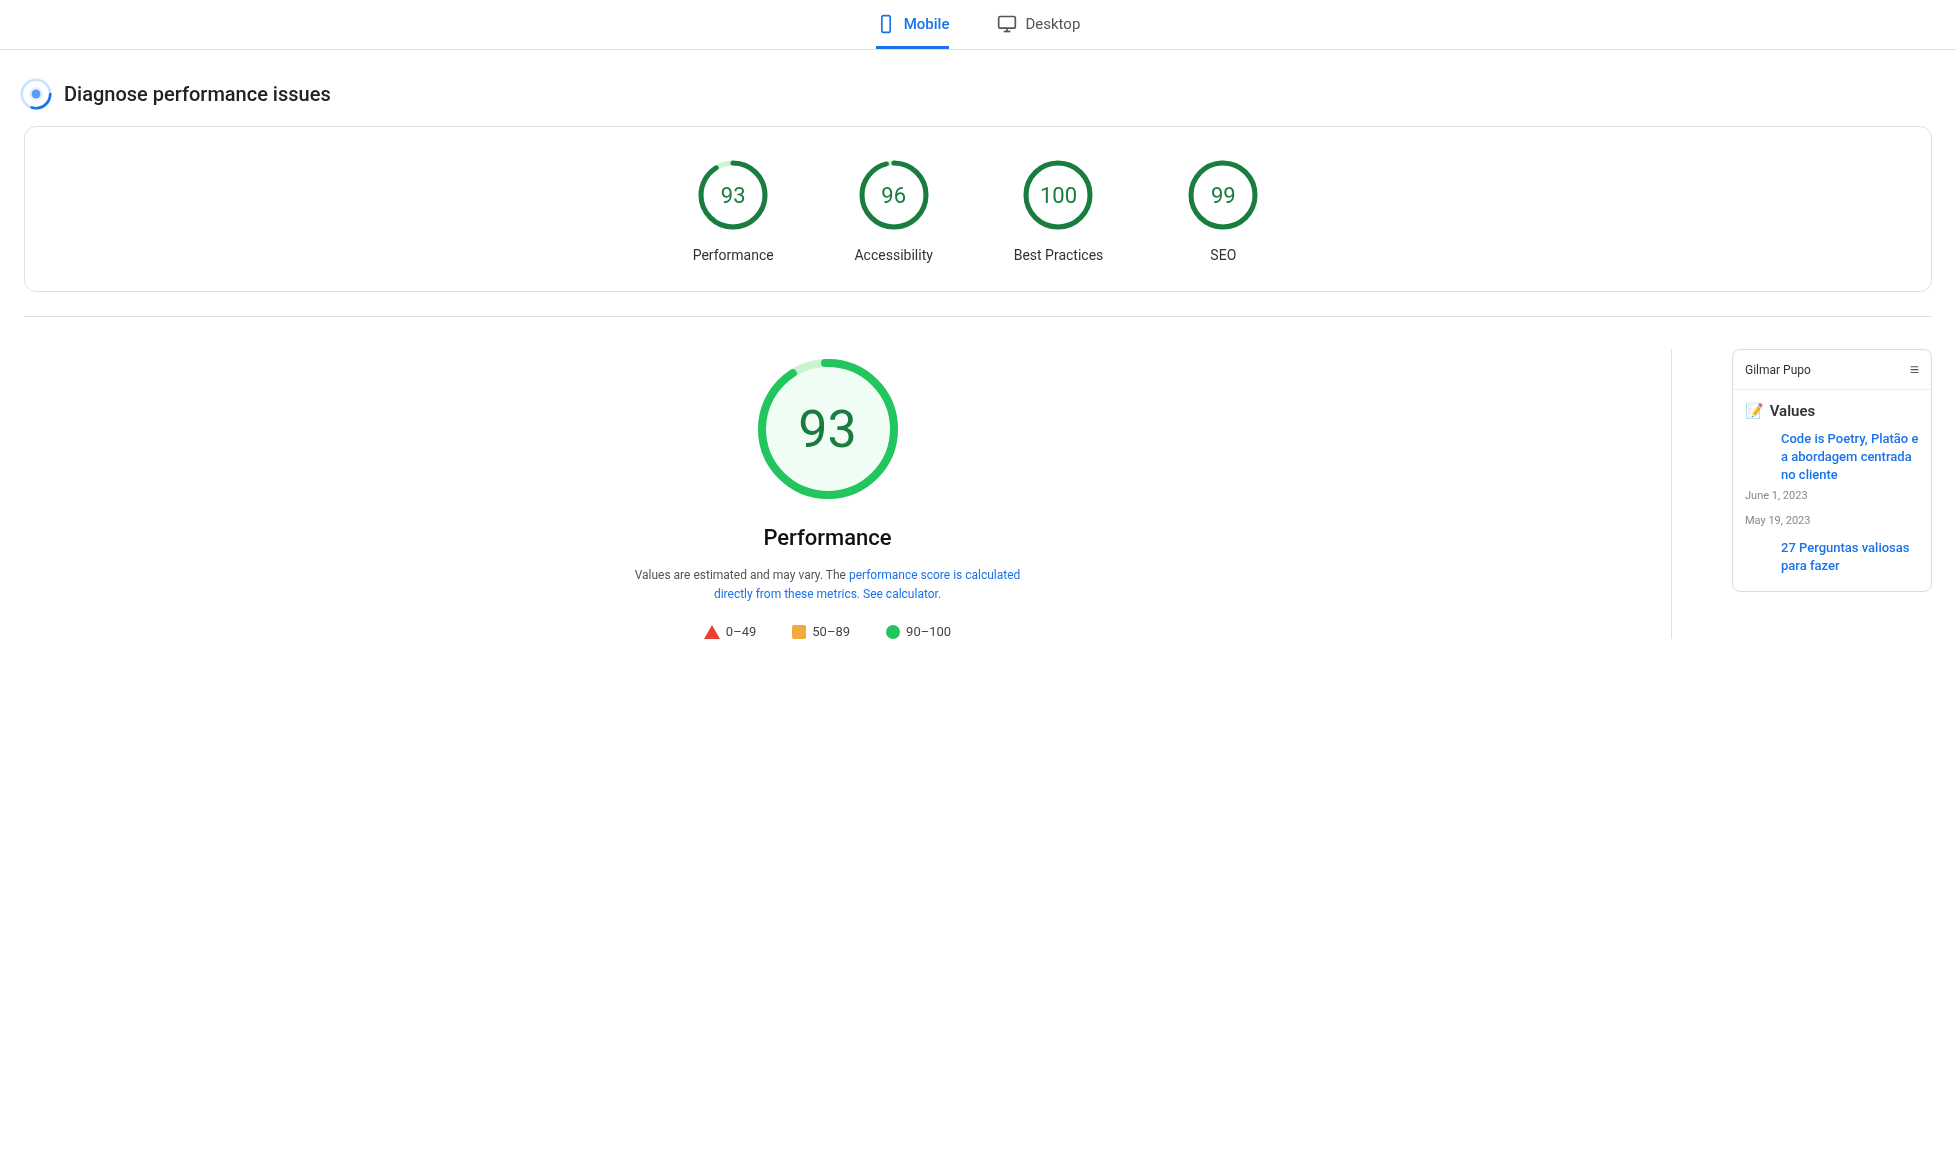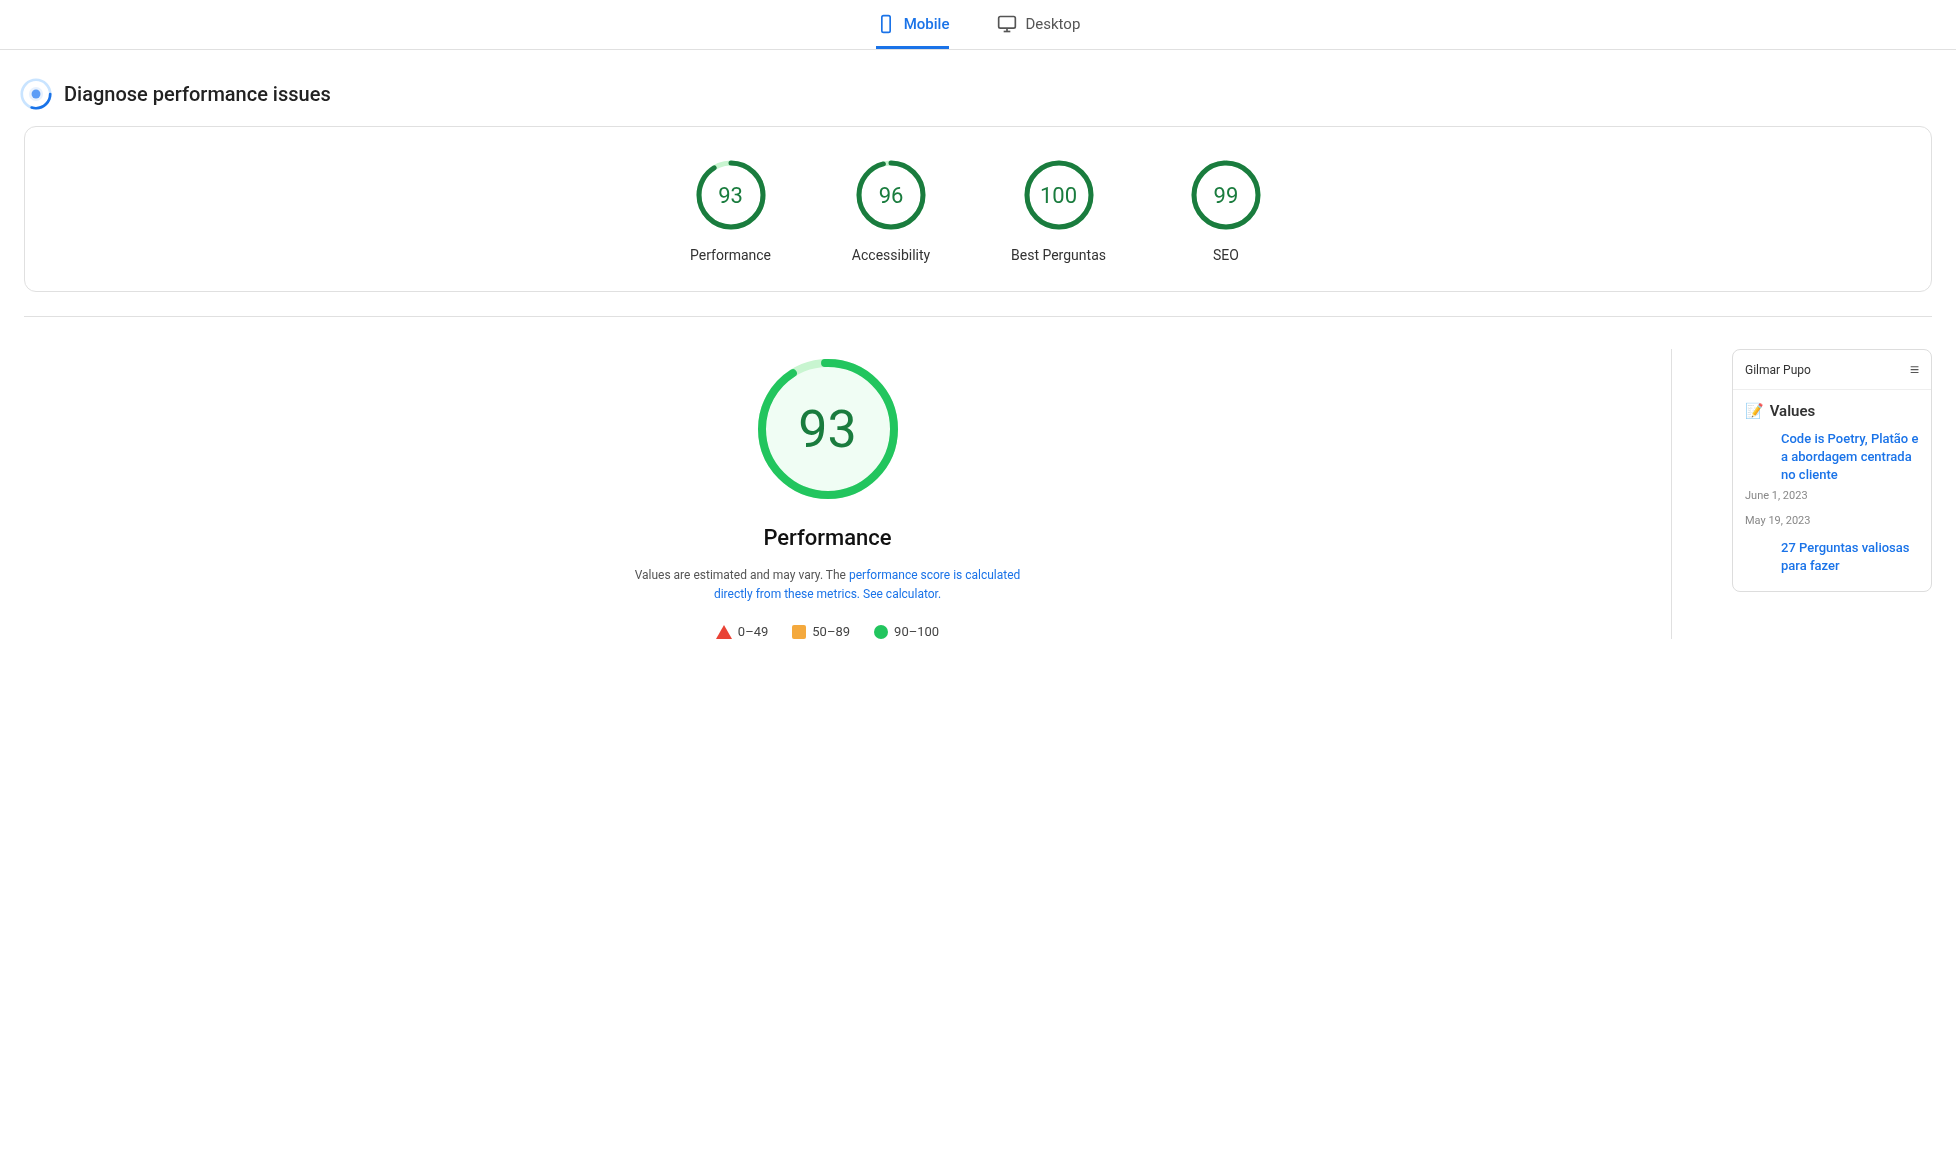--- a/index.html
+++ b/index.html
@@ -143,21 +143,21 @@
       max-width: 420px;
       line-height: 1.6;
       margin-bottom: 20px;
     }
     .perf-description a {
       color: #1a73e8;
       text-decoration: none;
     }
     .legend {
       display: flex;
-      gap: 24px;
+      gap: 36px;
       align-items: flex-start;
       font-size: 13px;
       color: #444;
     }
     .legend-item {
       display: flex;
       align-items: center;
       gap: 6px;
     }
     .legend-dot {
@@ -293,21 +293,21 @@
   </div>
 
   <div class="score-item">
     <div class="gauge-container">
       <svg width="80" height="80" viewBox="0 0 80 80">
         <circle cx="40" cy="40" r="32" fill="none" stroke="#c8f5d0" stroke-width="5"></circle>
         <circle cx="40" cy="40" r="32" fill="none" stroke="#1a7c3e" stroke-width="5" stroke-dasharray="201 0" stroke-linecap="round"></circle>
       </svg>
       <div class="gauge-center-text">100</div>
     </div>
-    <span class="score-label">Best Perguntas</span>
+    <span class="score-label">Best Practices</span>
   </div>
 
   <div class="score-item">
     <div class="gauge-container">
       <svg width="80" height="80" viewBox="0 0 80 80">
         <circle cx="40" cy="40" r="32" fill="none" stroke="#c8f5d0" stroke-width="5"></circle>
         <circle cx="40" cy="40" r="32" fill="none" stroke="#1a7c3e" stroke-width="5" stroke-dasharray="199 2" stroke-linecap="round"></circle>
       </svg>
       <div class="gauge-center-text">99</div>
     </div>

